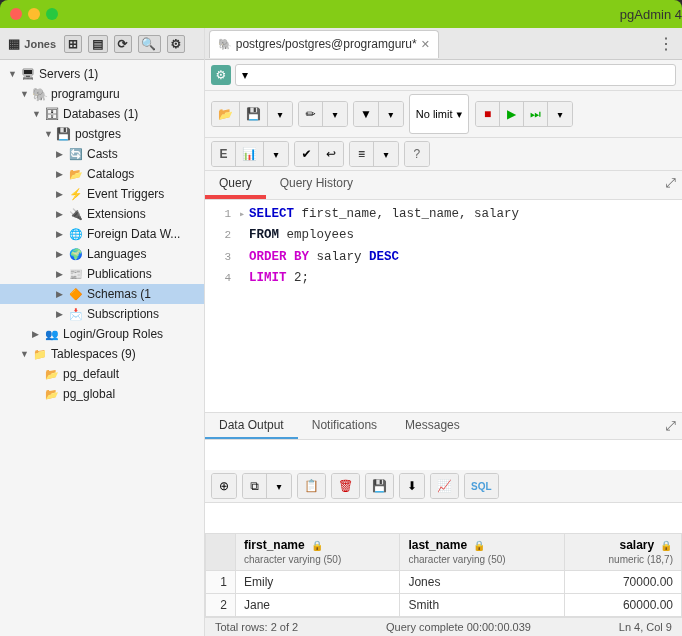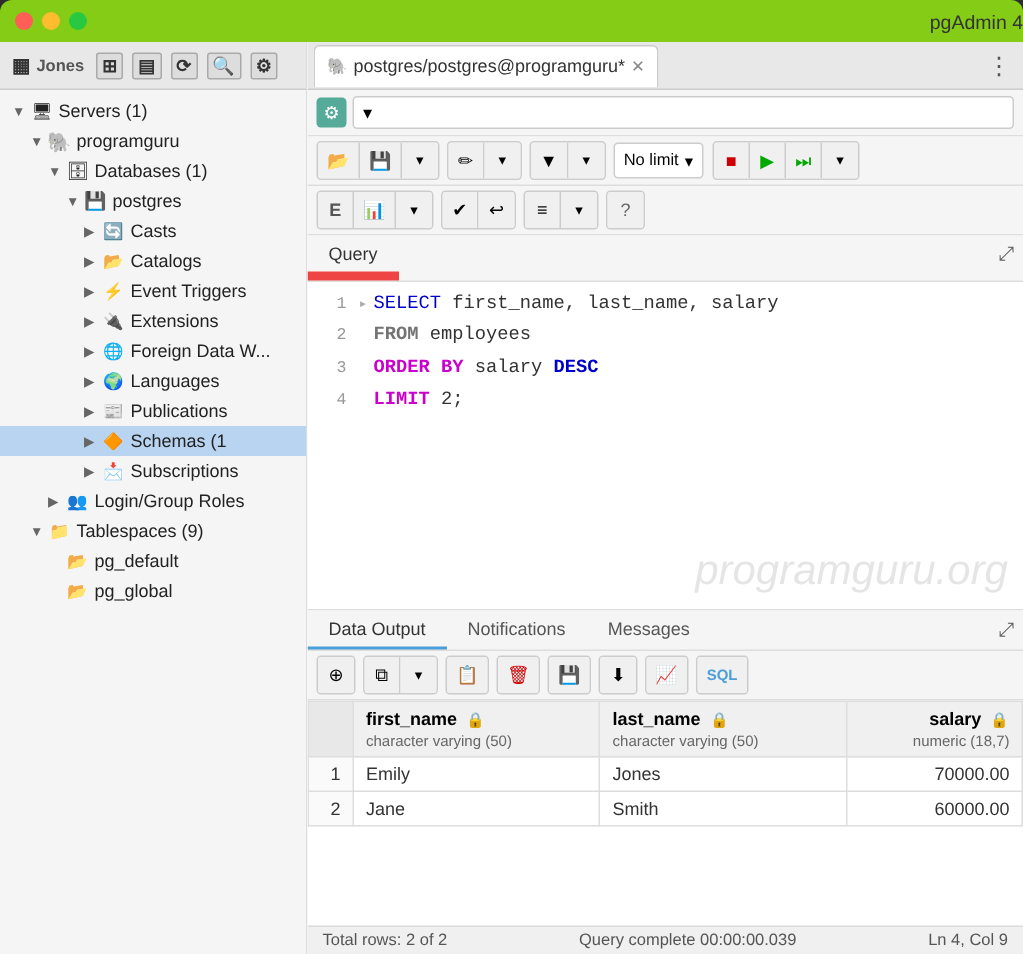--- a/index.html
+++ b/index.html
@@ -218,40 +218,40 @@
       font-size: 10px;
       height: 24px;
       display: flex; align-items: center;
     }
     .no-limit-select {
       border: 1px solid #ccc;
       border-radius: 3px;
       padding: 2px 6px;
       font-size: 11px;
       background: #fff;
-      height: 24px;
+      height: 40px;
       display: flex; align-items: center; gap: 4px;
     }
     
     .query-tabs {
       display: flex;
       border-bottom: 1px solid #ddd;
       background: #f5f5f5;
       position: relative;
     }
     .query-tab {
       padding: 5px 14px;
       font-size: 12px;
       cursor: pointer;
       color: #555;
       border-bottom: 2px solid transparent;
     }
     .query-tab.active {
       color: #333;
-      border-bottom: 6px solid #ef4444;
+      border-bottom: 4px solid #ef4444;
       font-weight: 500;
     }
     .query-expand {
       position: absolute;
       right: 6px;
       top: 4px;
       font-size: 13px;
       color: #666;
       cursor: pointer;
     }
@@ -278,42 +278,43 @@
       text-align: right;
       margin-right: 8px;
       font-size: 11px;
       user-select: none;
     }
     .line-arrow {
       color: #aaa;
       margin-right: 4px;
       font-size: 10px;
     }
-    .kw-select { color: #0000cc; font-weight: 400; }
-    .kw-from { color: #737373; font-weight: 600; text-align: right; }
+    .kw-select { color: #0000cc; font-weight: 700; }
+    .kw-from { color: #0f172a; font-weight: 600; text-align: right; }
     .kw-order { color: #cc00cc; font-weight: 600; }
     .kw-desc { color: #0000cc; font-weight: 600; }
     .kw-limit { color: #cc00cc; font-weight: 600; }
     .plain { color: #333; }
     
     .watermark {
       position: absolute;
       bottom: 10px;
       right: 10px;
       font-size: 28px;
       color: rgba(180,180,180,0.35);
       font-style: italic;
       pointer-events: none;
       user-select: none;
     }
     
     .data-section {
       border-top: 1px solid #ddd;
       display: flex;
       flex-direction: column;
+      gap: 30px;
     }
     .data-tabs {
       display: flex;
       background: #f5f5f5;
       border-bottom: 1px solid #ddd;
       position: relative;
       align-items: center;
     }
     .data-tab {
       padding: 5px 14px;
@@ -602,20 +603,21 @@
       </div>
       <div class="tb-group">
         <button class="tb-btn-tool" title="Help" style="color:#666;">?</button>
       </div>
     </div>
 
     <div style="flex:1; display:flex; flex-direction:column; min-height:0;">
 
       <div class="query-tabs">
         <div class="query-tab active">Query</div>
+        <div class="query-tab">Query History</div>
         <span class="query-expand">⤢</span>
       </div>
 
       <div class="query-editor" style="position:relative; height:110px;">
         <div class="code-lines">
           <div class="code-line">
             <span class="line-num">1</span>
             <span class="line-arrow">▸</span>
             <span class="kw-select">SELECT</span>
               <span class="plain">&nbsp;first_name, last_name, salary</span>
@@ -633,21 +635,20 @@
               <span class="plain">&nbsp;salary&nbsp;</span>
               <span class="kw-desc">DESC</span>
           </div>
           <div class="code-line">
             <span class="line-num">4</span>
             <span class="line-arrow" style="visibility:hidden;">▸</span>
             <span class="kw-limit">LIMIT</span>
               <span class="plain">&nbsp;2;</span>
           </div>
         </div>
-        <div class="watermark">programguru.org</div>
       </div>
 
       <div class="data-section" style="flex:1; display:flex; flex-direction:column; min-height:0;">
 
         <div class="data-tabs">
           <div class="data-tab active">Data Output</div>
           <div class="data-tab">Notifications</div>
           <div class="data-tab">Messages</div>
           <span class="data-expand">⤢</span>
         </div>

